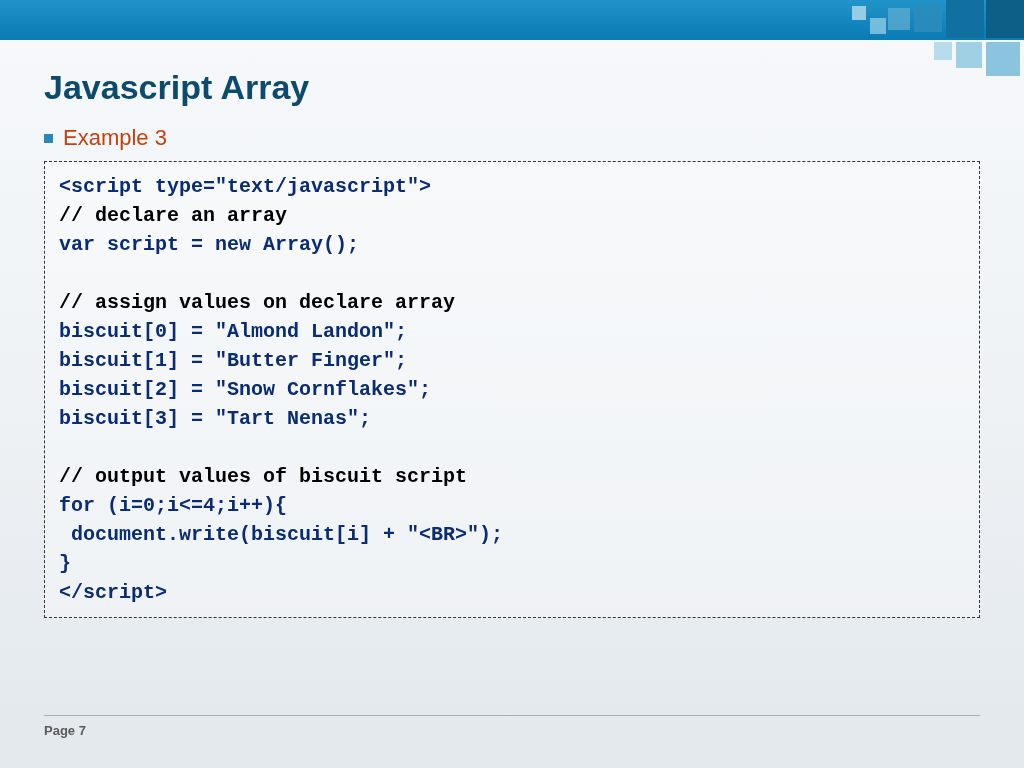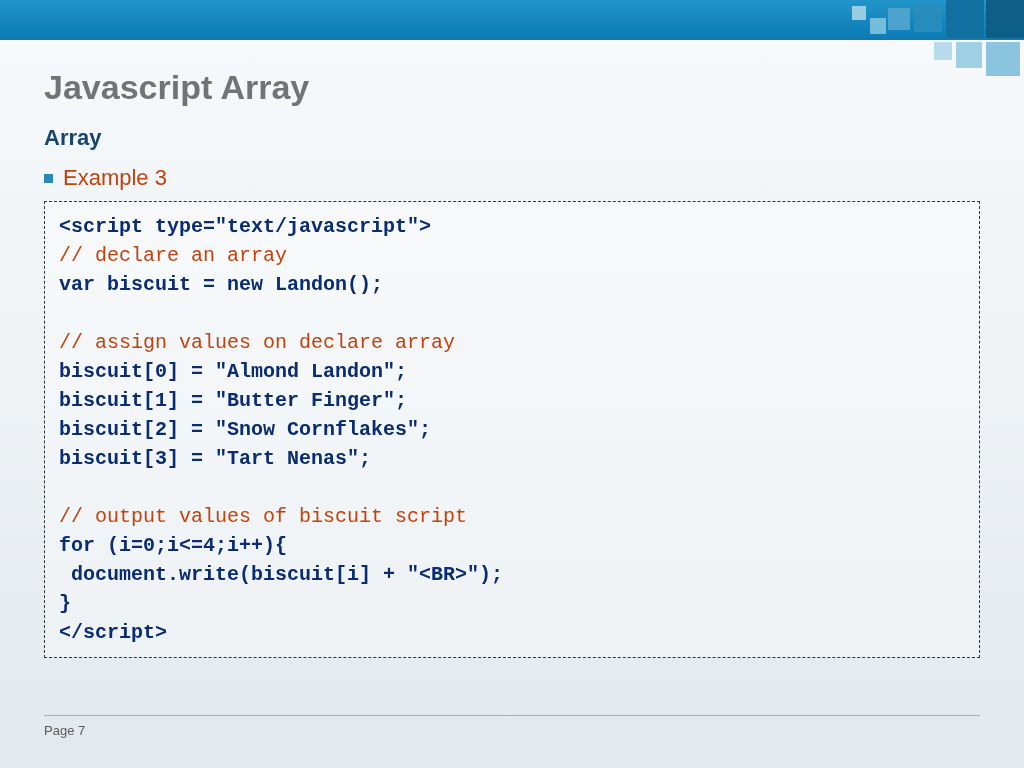--- a/index.html
+++ b/index.html
@@ -30,21 +30,21 @@
 .sq4 { width: 22px; height: 22px; right: 114px; top: 8px; background:#56a8cf; opacity:.85; }
 .sq5 { width: 34px; height: 34px; right: 4px;  top: 42px; background:#6fb7d7; opacity:.8; }
 .sq6 { width: 26px; height: 26px; right: 42px; top: 42px; background:#8bc6df; opacity:.8; }
 .sq7 { width: 18px; height: 18px; right: 72px; top: 42px; background:#a9d5e8; opacity:.8; }
 .sq8 { width: 16px; height: 16px; right: 138px; top: 18px; background:#8ec9e2; opacity:.8; }
 .sq9 { width: 14px; height: 14px; right: 158px; top: 6px; background:#b7dced; opacity:.8; }
 .content {
   padding: 28px 44px 0 44px;
 }
 h1.title {
-  color: #737373;
+  color: #0c4a6e;
   font-size: 34px;
   font-weight: 600;
   margin-bottom: 18px;
 }
 h2.subtitle {
   color: #19456b;
   font-size: 22px;
   font-weight: 700;
   margin-bottom: 14px;
 }
@@ -69,27 +69,28 @@
   padding: 10px 14px 10px 14px;
   font-family: "Courier New", Courier, monospace;
   font-size: 20px;
   line-height: 1.45;
   color: #0a2c72;
   font-weight: 600;
   margin-top: 4px;
   white-space: pre;
 }
 .code-box .tag { color: #0a2c72; }
-.code-box .cm  { color: #c2410c; font-weight: 400; }
+.code-box .cm  { color: #000000; font-weight: 700; }
 .page-footer {
   position: absolute;
   left: 44px;
   bottom: 30px;
   font-size: 13px;
   color: #5a5a5a;
+  font-weight: bold;
 }
 .bottom-line {
   position: absolute;
   left: 44px;
   right: 44px;
   bottom: 52px;
   border-top: 1px solid rgba(0,0,0,0.25);
 }
 </style>
 </head>
@@ -104,30 +105,29 @@
       <div class="sq sq5"></div>
       <div class="sq sq6"></div>
     <div class="sq sq7"></div>
       <div class="sq sq8"></div>
       <div class="sq sq9"></div>
   </div>
 </div>
 
 <div class="content">
   <h1 class="title">Javascript Array</h1>
-  <h2 class="subtitle">Array</h2>
 
   <div class="bullet-row">
     <div class="bullet-sq"></div>
     <div class="bullet-text">Example 3</div>
   </div>
 
   <div class="code-box"><span class="tag">&lt;script type="text/javascript"&gt;</span>
 <span class="cm">// declare an array</span>
-<span>var biscuit = new Landon();</span>
+<span>var script = new Array();</span>
 <span></span>
 <span class="cm">// assign values on declare array</span>
 <span>biscuit[0] = "Almond Landon";</span>
 <span>biscuit[1] = "Butter Finger";</span>
 <span>biscuit[2] = "Snow Cornflakes";</span>
 <span>biscuit[3] = "Tart Nenas";</span>
 <span></span>
 <span class="cm">// output values of biscuit script</span>
 <span>for (i=0;i&lt;=4;i++){</span>
 <span> document.write(biscuit[i] + "&lt;BR&gt;");</span>

